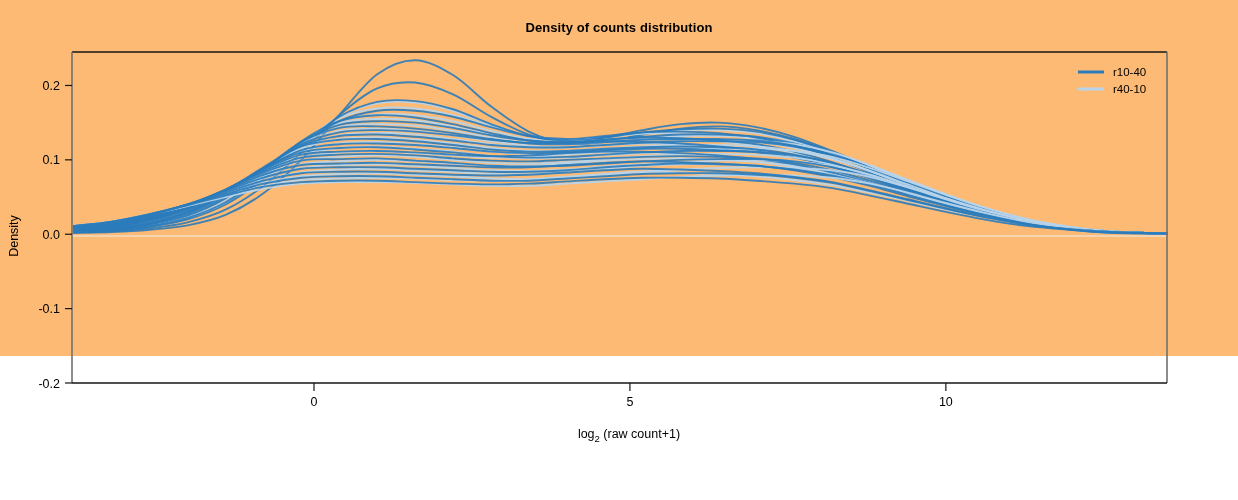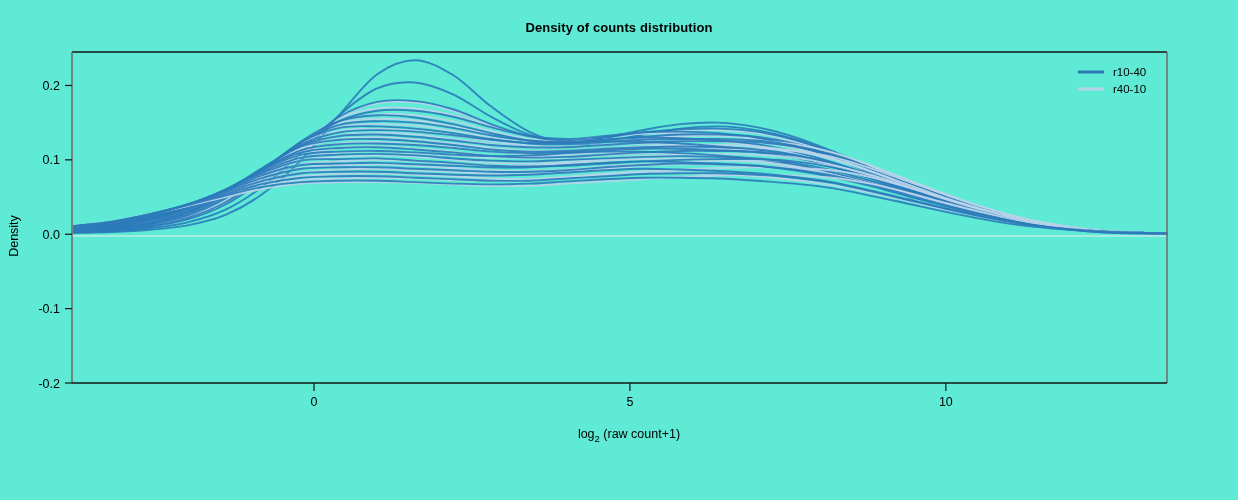--- a/index.html
+++ b/index.html
@@ -10,22 +10,22 @@
   body {
     width: 1238px;
     height: 500px;
     overflow: hidden;
     font-family: "Liberation Sans", sans-serif;
     color: #000000;
   }
   #figure {
     position: relative;
     width: 1238px;
-    height: 500px;
-    background: #5eead4;
+    height: 356px;
+    background: #fdba74;
   }
   #chart-title {
     position: absolute;
     left: 0;
     top: 20px;
     width: 1238px;
     text-align: center;
     font-size: 13px;
     font-weight: bold;
     letter-spacing: 0.1px;

